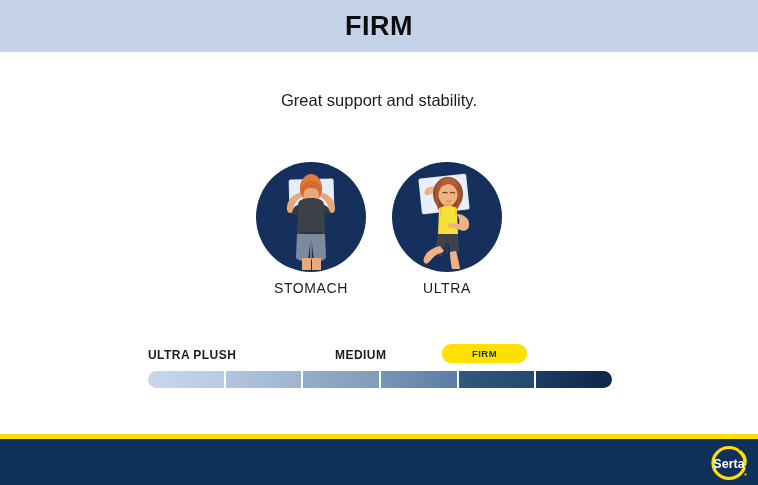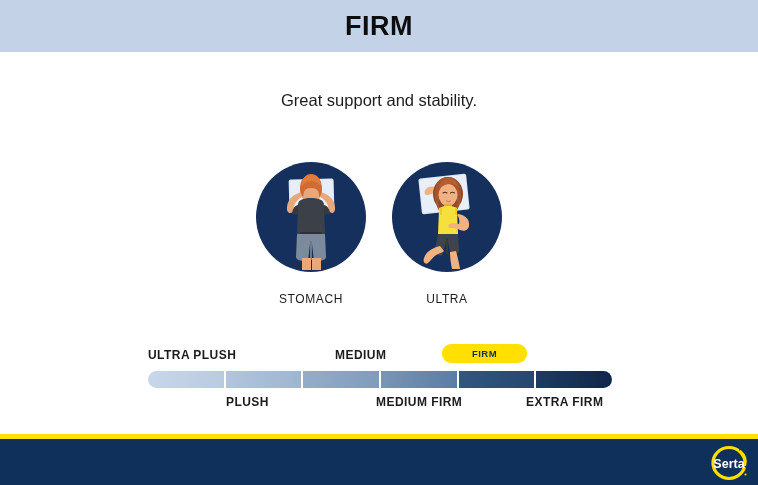--- a/index.html
+++ b/index.html
@@ -73,22 +73,22 @@
     height: 110px;
     border-radius: 50%;
     background: #15305c;
     overflow: hidden;
     position: relative;
   }
   .position-circle svg {
     display: block;
   }
   .position-label {
-    margin-top: 20px;
-    font-size: 12px;
+    margin-top: 8px;
+    font-size: 14px;
     letter-spacing: 0.6px;
     color: #1c1c1c;
     font-family: "Liberation Sans", sans-serif;
     white-space: nowrap;
   }
 
   
   .scale-wrap {
     position: absolute;
     left: 148px;
@@ -266,25 +266,20 @@
 
   <div class="scale-bar">
     <div class="seg" style="background:linear-gradient(to right,#c8d7ea,#b9cbe1);"></div>
     <div class="seg" style="background:linear-gradient(to right,#b2c5df,#9eb5d0);"></div>
     <div class="seg" style="background:linear-gradient(to right,#94adcb,#7f9cba);"></div>
     <div class="seg" style="background:linear-gradient(to right,#7995b6,#5a7da6);"></div>
     <div class="seg" style="background:linear-gradient(to right,#32587f,#254870);"></div>
     <div class="seg" style="background:linear-gradient(to right,#1d3b64,#0f2649);"></div>
   </div>
 
-  <div class="scale-labels-bottom">
-    <span class="scale-label" style="left:78px;">PLUSH</span>
-    <span class="scale-label" style="left:228px;">MEDIUM FIRM</span>
-    <span class="scale-label" style="left:378px;">EXTRA FIRM</span>
-  </div>
 
 </div>
 
 <div class="footer-stripe"></div>
 <div class="footer-band"></div>
 
 <div class="serta-logo">
   <svg width="40" height="38" viewBox="0 0 40 38" xmlns="http://www.w3.org/2000/svg">
 
     <ellipse cx="19" cy="19" rx="16" ry="15.5" fill="none" stroke="#ffe000" stroke-width="3.2"></ellipse>

